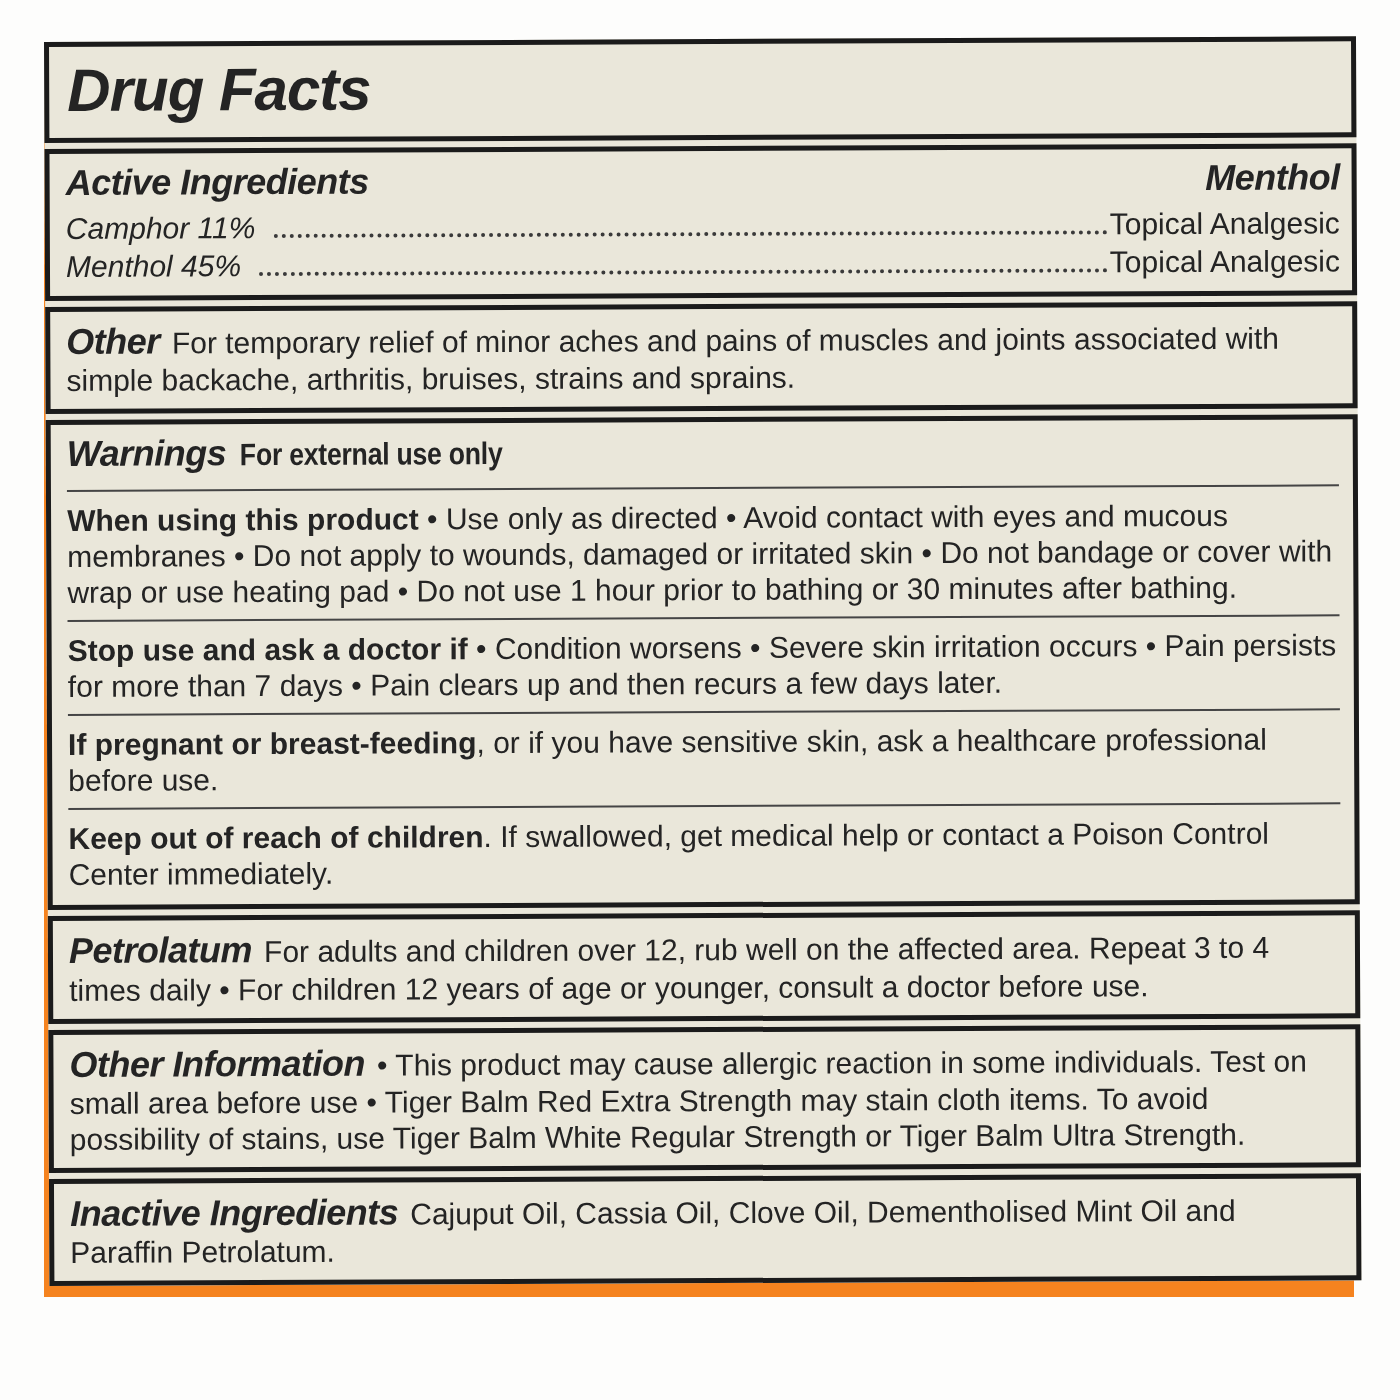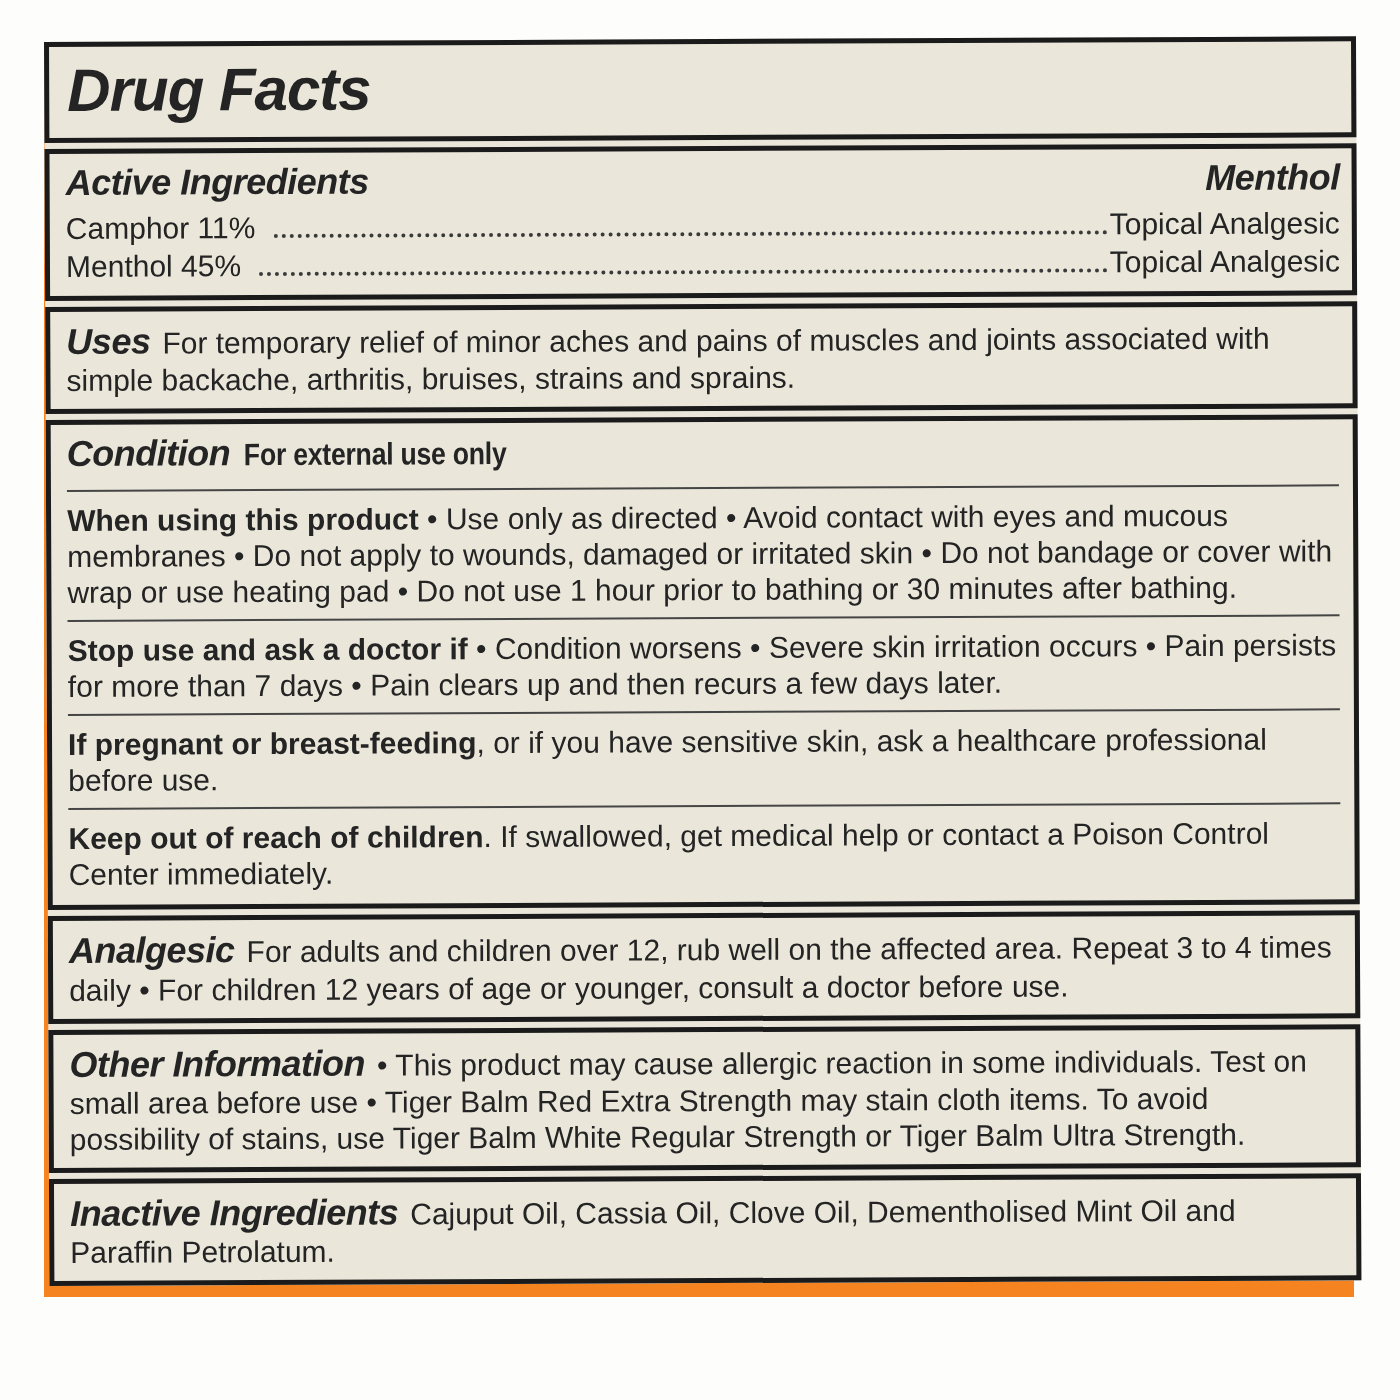--- a/index.html
+++ b/index.html
@@ -70,21 +70,21 @@
     justify-content: space-between;
     align-items: flex-end;
     margin-bottom: 6px;
   }
   .ingredient-row {
     display: flex;
     align-items: baseline;
     font-size: 30px;
     line-height: 1.27;
   }
-  .ingredient-name { white-space: nowrap; padding-right: 18px; }
+  .ingredient-name { white-space: nowrap; padding-right: 18px; font-style: italic; }
   .dotted-leader {
     flex: 1;
     border-bottom: 4px dotted #3a3a3a;
     align-self: flex-end;
     margin: 0 2px 9px 0;
   }
   .purpose-value { white-space: nowrap; }
 
   .warnings-head-row {
     display: flex;
@@ -133,46 +133,46 @@
       </div>
       <div class="ingredient-row">
         <span class="ingredient-name">Menthol 45%</span>
         <span class="dotted-leader"></span>
         <span class="purpose-value">Topical Analgesic</span>
       </div>
     </div>
 
     <div class="section">
       <div class="body-text">
-        <span class="inline-heading">Uses</span><span>For temporary relief of minor aches and pains of muscles and joints associated with simple backache, arthritis, bruises, strains and sprains.</span>
+        <span class="inline-heading">Other</span><span>For temporary relief of minor aches and pains of muscles and joints associated with simple backache, arthritis, bruises, strains and sprains.</span>
       </div>
     </div>
 
     <div class="section">
       <div class="warnings-head-row">
-        <span class="sec-heading">Condition</span>
+        <span class="sec-heading">Warnings</span>
         <span class="ext-use">For external use only</span>
       </div>
       <hr class="hairline">
 
       <p class="w-para mb8" style="margin: 0px 0px 2px;"><span class="w-lead">When using this product</span><span> • Use only as directed • Avoid contact with eyes and mucous membranes • Do not apply to wounds, damaged or irritated skin • Do not bandage or cover with wrap or use heating pad • Do not use 1 hour prior to bathing or 30 minutes after bathing.</span></p>
       <hr class="hairline">
 
       <p class="w-para mb8" style="margin: 0px 0px 2px;"><span class="w-lead">Stop use and ask a doctor if</span><span> • Condition worsens • Severe skin irritation occurs • Pain persists for more than 7 days • Pain clears up and then recurs a few days later.</span></p>
       <hr class="hairline">
 
       <p class="w-para mb8" style="margin: 0px 0px 2px;"><span class="w-lead">If pregnant or breast-feeding</span><span>, or if you have sensitive skin, ask a healthcare professional before use.</span></p>
       <hr class="hairline">
 
       <p class="w-para" style="margin: 0px 0px 2px;"><span class="w-lead">Keep out of reach of children</span><span>. If swallowed, get medical help or contact a Poison Control Center immediately.</span></p>
     </div>
 
     <div class="section">
       <div class="body-text">
-        <span class="inline-heading">Analgesic</span><span>For adults and children over 12, rub well on the affected area. Repeat 3 to 4 times daily • For children 12 years of age or younger, consult a doctor before use.</span>
+        <span class="inline-heading">Petrolatum</span><span>For adults and children over 12, rub well on the affected area. Repeat 3 to 4 times daily • For children 12 years of age or younger, consult a doctor before use.</span>
       </div>
     </div>
 
     <div class="section">
       <div class="body-text">
         <span class="inline-heading">Other Information</span><span>• This product may cause allergic reaction in some individuals. Test on small area before use • Tiger Balm Red Extra Strength may stain cloth items. To avoid possibility of stains, use Tiger Balm White Regular Strength or Tiger Balm Ultra Strength.</span>
       </div>
     </div>
 
     <div class="section">

